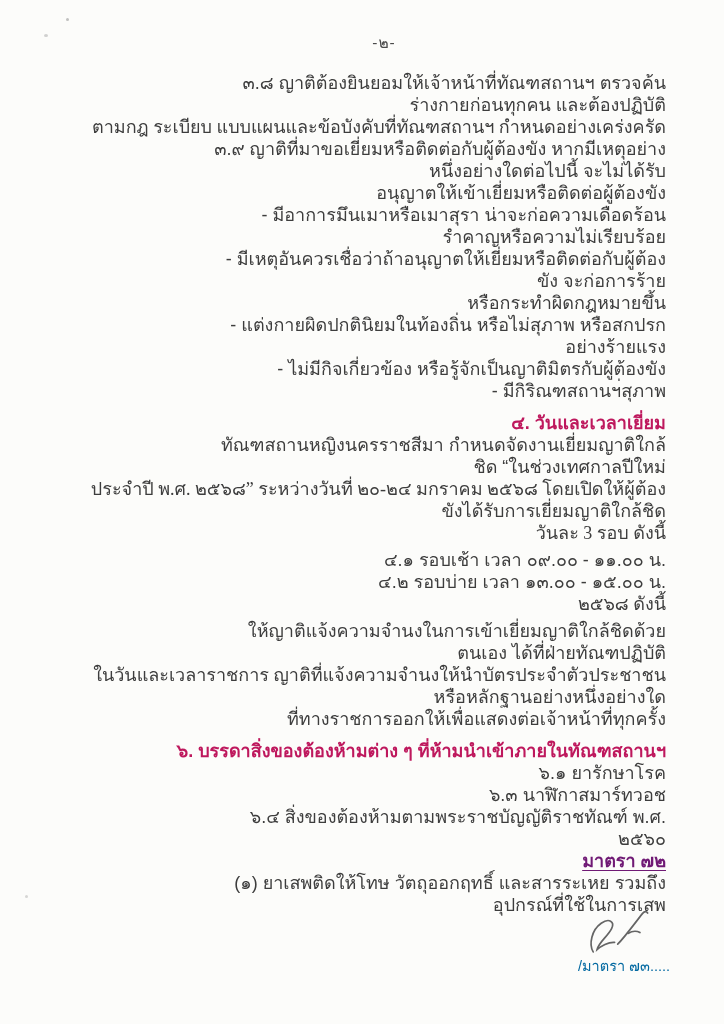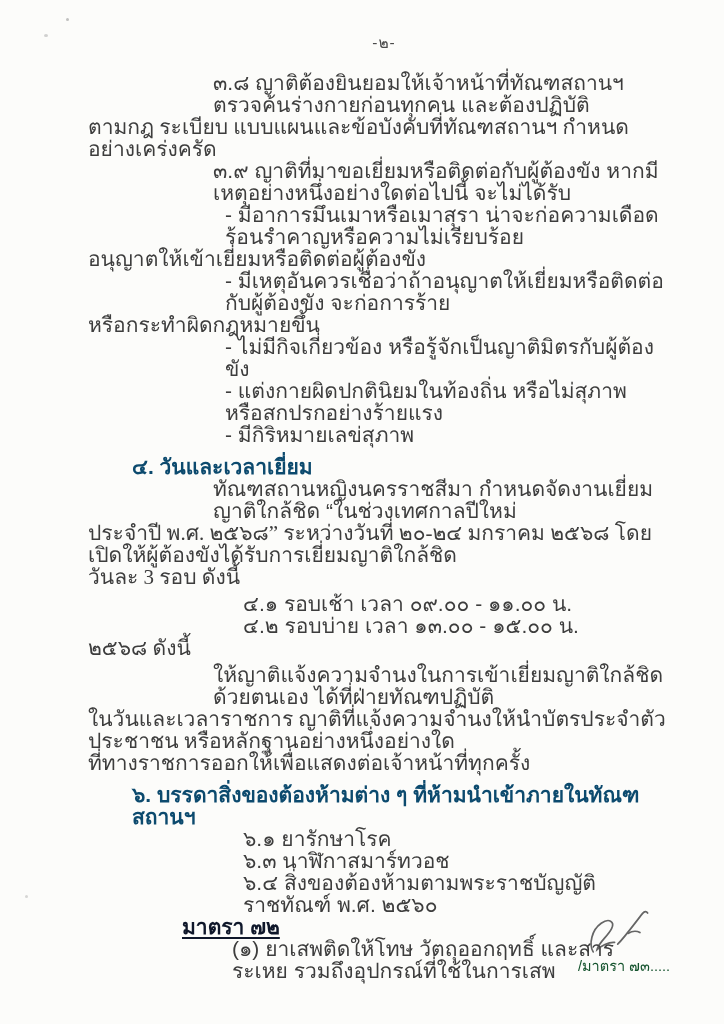--- a/index.html
+++ b/index.html
@@ -23,66 +23,67 @@
     transform:translateX(22px);
     font-size:15.5px;color:#4a4a4a;
     letter-spacing:1px;
   }
   .content{
     position:absolute;left:88px;top:72px;width:578px;
   }
   .line{
     margin:0;
     line-height:22px;
-    font-size:21px;
+    font-size:18px;
     color:var(--ink);
+    text-align:right;
   }
   .s-flush{margin-left:0;font-family:Liberation Serif, serif;}
   .s-indent{margin-left:125px;}
   .s-dash{margin-left:137px;}
   .s-item{margin-left:155px;}
   .s-sub{margin-left:144px;}
-  .s-section{margin-left:44px;font-weight:bold;color:#0c4a6e;}
-  .s-matra{margin-left:94px;font-weight:bold;color:#0f172a;
+  .s-section{margin-left:44px;font-weight:bold;color:#be185d;}
+  .s-matra{margin-left:94px;font-weight:bold;color:#701a75;
            text-decoration:underline;text-underline-offset:3px;}
   .speck{position:absolute;background:#8f8f8f;border-radius:50%;opacity:.55;}
   .speck.a{left:66px;top:18px;width:3px;height:3px;}
   .speck.b{left:44px;top:34px;width:4px;height:3px;opacity:.4;}
   .speck.c{left:25px;top:895px;width:3px;height:3px;opacity:.35;}
   .signature{
     position:absolute;left:584px;top:908px;width:72px;height:52px;
     transform:rotate(-4deg);
   }
   .footer-note{
     position:absolute;left:578px;top:954px;
-    font-size:14.5px;color:#14532d;
+    font-size:14.5px;color:#0369a1;
   }
 </style>
 </head>
 <body>
 
 <div class="page">
 
   <div class="speck a"></div>
   <div class="speck b"></div>
   <div class="speck c"></div>
 
   <div class="page-num">-๒-</div>
 
   <div class="content">
       <p class="line s-indent">๓.๘ ญาติต้องยินยอมให้เจ้าหน้าที่ทัณฑสถานฯ ตรวจค้นร่างกายก่อนทุกคน และต้องปฏิบัติ</p>
       <p class="line s-flush">ตามกฎ ระเบียบ แบบแผนและข้อบังคับที่ทัณฑสถานฯ กำหนดอย่างเคร่งครัด</p>
       <p class="line s-indent">๓.๙ ญาติที่มาขอเยี่ยมหรือติดต่อกับผู้ต้องขัง หากมีเหตุอย่างหนึ่งอย่างใดต่อไปนี้ จะไม่ได้รับ</p>
+      <p class="line s-flush">อนุญาตให้เข้าเยี่ยมหรือติดต่อผู้ต้องขัง</p>
       <p class="line s-dash">- มีอาการมึนเมาหรือเมาสุรา น่าจะก่อความเดือดร้อนรำคาญหรือความไม่เรียบร้อย</p>
-      <p class="line s-flush">อนุญาตให้เข้าเยี่ยมหรือติดต่อผู้ต้องขัง</p>
       <p class="line s-dash">- มีเหตุอันควรเชื่อว่าถ้าอนุญาตให้เยี่ยมหรือติดต่อกับผู้ต้องขัง จะก่อการร้าย</p>
       <p class="line s-flush">หรือกระทำผิดกฎหมายขึ้น</p>
+      <p class="line s-dash">- แต่งกายผิดปกตินิยมในท้องถิ่น หรือไม่สุภาพ หรือสกปรกอย่างร้ายแรง</p>
       <p class="line s-dash">- ไม่มีกิจเกี่ยวข้อง หรือรู้จักเป็นญาติมิตรกับผู้ต้องขัง</p>
-      <p class="line s-dash">- แต่งกายผิดปกตินิยมในท้องถิ่น หรือไม่สุภาพ หรือสกปรกอย่างร้ายแรง</p>
-      <p class="line s-dash">- มีกิริหมายเลข่สุภาพ</p>
+      <p class="line s-dash">- มีกิริณฑสถานฯ่สุภาพ</p>
       <p class="line s-section" style="margin-top: 10px;">๔. วันและเวลาเยี่ยม</p>
       <p class="line s-indent">ทัณฑสถานหญิงนครราชสีมา กำหนดจัดงานเยี่ยมญาติใกล้ชิด “ในช่วงเทศกาลปีใหม่</p>
       <p class="line s-flush">ประจำปี พ.ศ. ๒๕๖๘” ระหว่างวันที่ ๒๐-๒๔ มกราคม ๒๕๖๘ โดยเปิดให้ผู้ต้องขังได้รับการเยี่ยมญาติใกล้ชิด</p>
       <p class="line s-flush">วันละ 3 รอบ ดังนี้</p>
       <p class="line s-item" style="margin-top: 5px;">๔.๑ รอบเช้า เวลา ๐๙.๐๐ - ๑๑.๐๐ น.</p>
       <p class="line s-item">๔.๒ รอบบ่าย เวลา ๑๓.๐๐ - ๑๕.๐๐ น.</p>
       <p class="line s-flush">๒๕๖๘ ดังนี้</p>
       <p class="line s-indent" style="margin-top: 5px;">ให้ญาติแจ้งความจำนงในการเข้าเยี่ยมญาติใกล้ชิดด้วยตนเอง ได้ที่ฝ่ายทัณฑปฏิบัติ</p>
       <p class="line s-flush">ในวันและเวลาราชการ ญาติที่แจ้งความจำนงให้นำบัตรประจำตัวประชาชน หรือหลักฐานอย่างหนึ่งอย่างใด</p>
       <p class="line s-flush">ที่ทางราชการออกให้เพื่อแสดงต่อเจ้าหน้าที่ทุกครั้ง</p>

